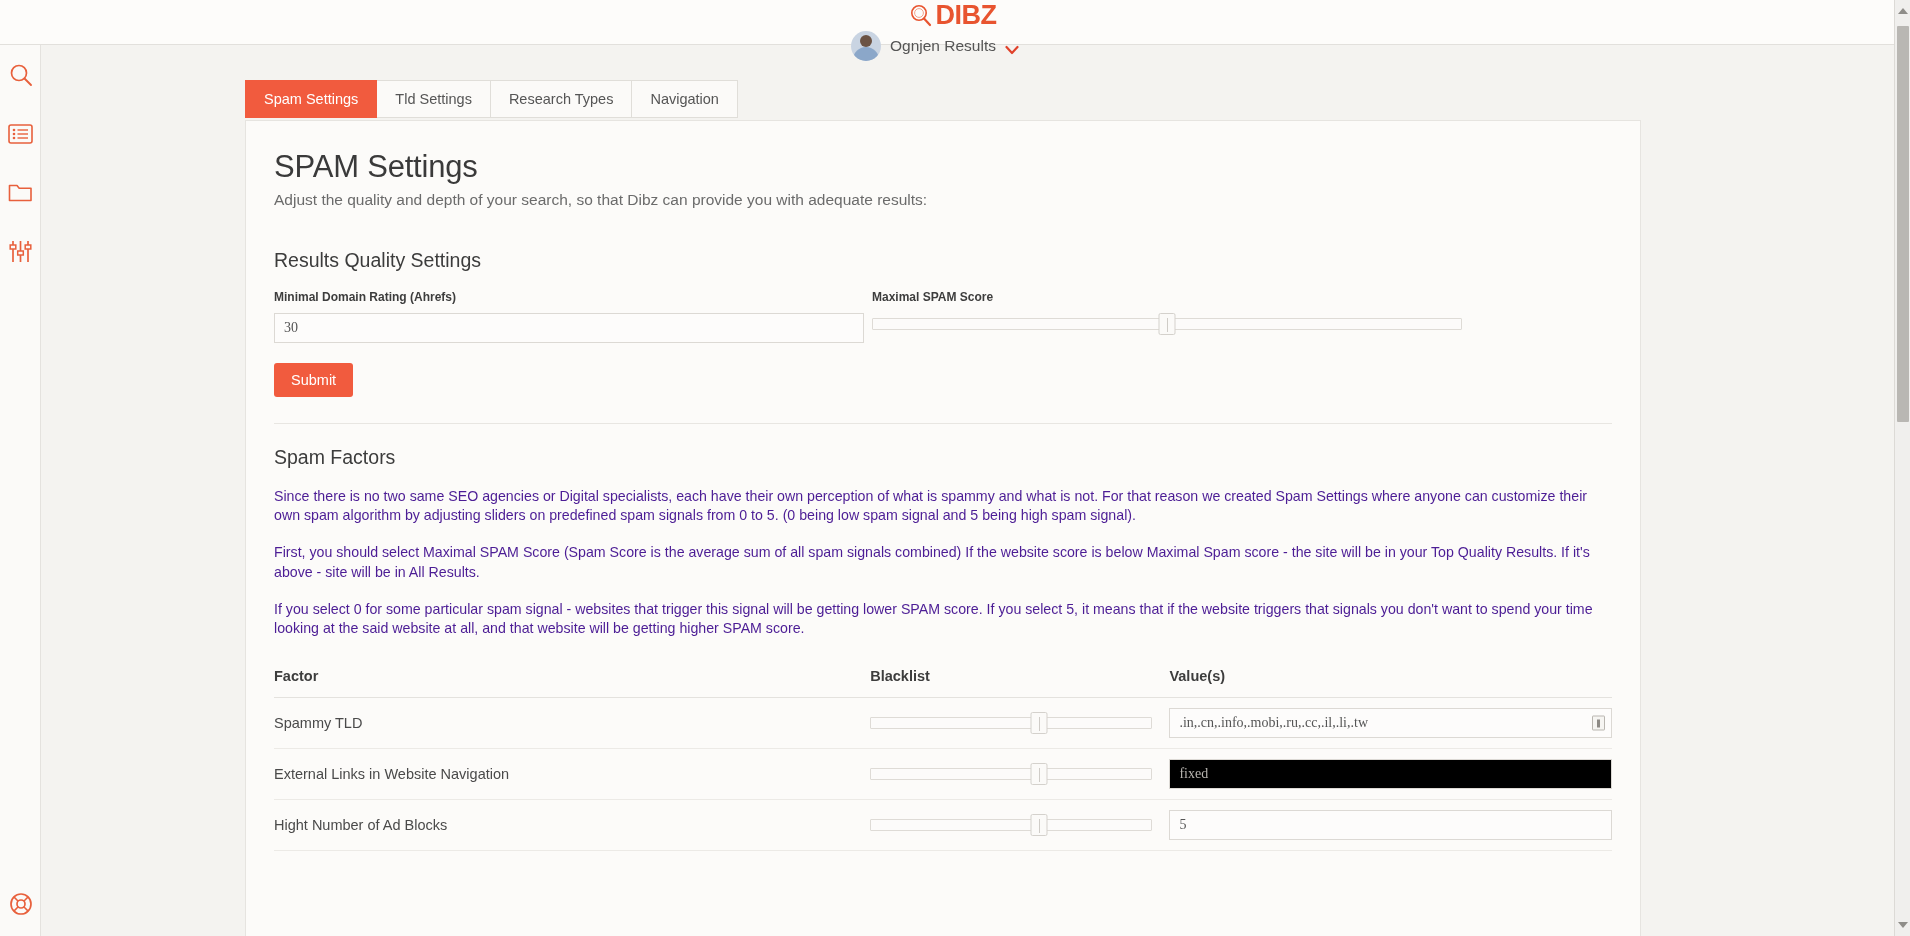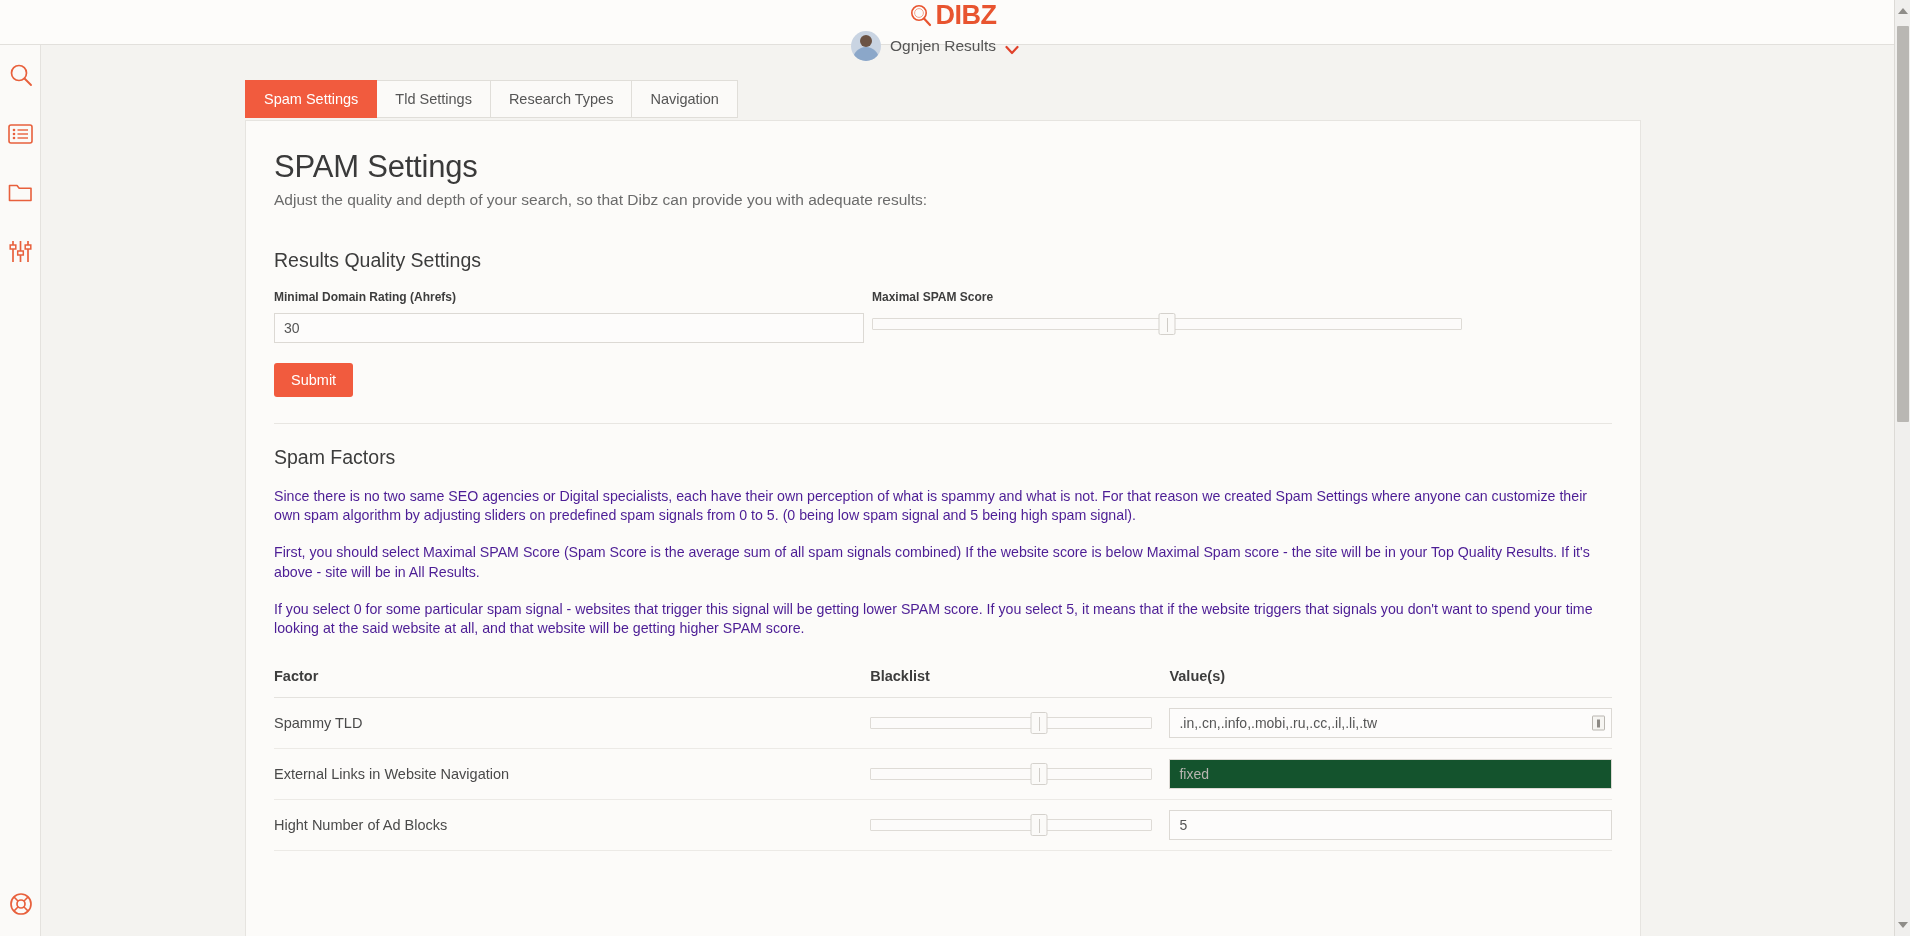--- a/index.html
+++ b/index.html
@@ -132,25 +132,25 @@
   .flabel {
     font-size: 12px; font-weight: bold; color: #3d3d3d;
     margin-bottom: 9px;
   }
   .text-input {
     width: 100%; height: 30px;
     border: 1px solid #dcd9d4;
     background: #fdfcfb;
     font-size: 14px; color: #555;
     padding: 0 9px;
-    font-family: Liberation Sans, sans-serif;
+    font-family: Liberation Serif, serif;
     outline: none;
   }
   .text-input::placeholder { color: #b8b5b0; }
-  .text-input[disabled] { background: #14532d; color: #b0ada8; }
+  .text-input[disabled] { background: #000000; color: #b0ada8; }
 
   
   .slider {
     position: relative; height: 22px; width: 100%;
     cursor: pointer;
   }
   .slider .track {
     position: absolute; top: 5px; left: 0; right: 0; height: 12px;
     background: #fcfbfa; border: 1px solid #dedbd6;
     border-radius: 1px;

